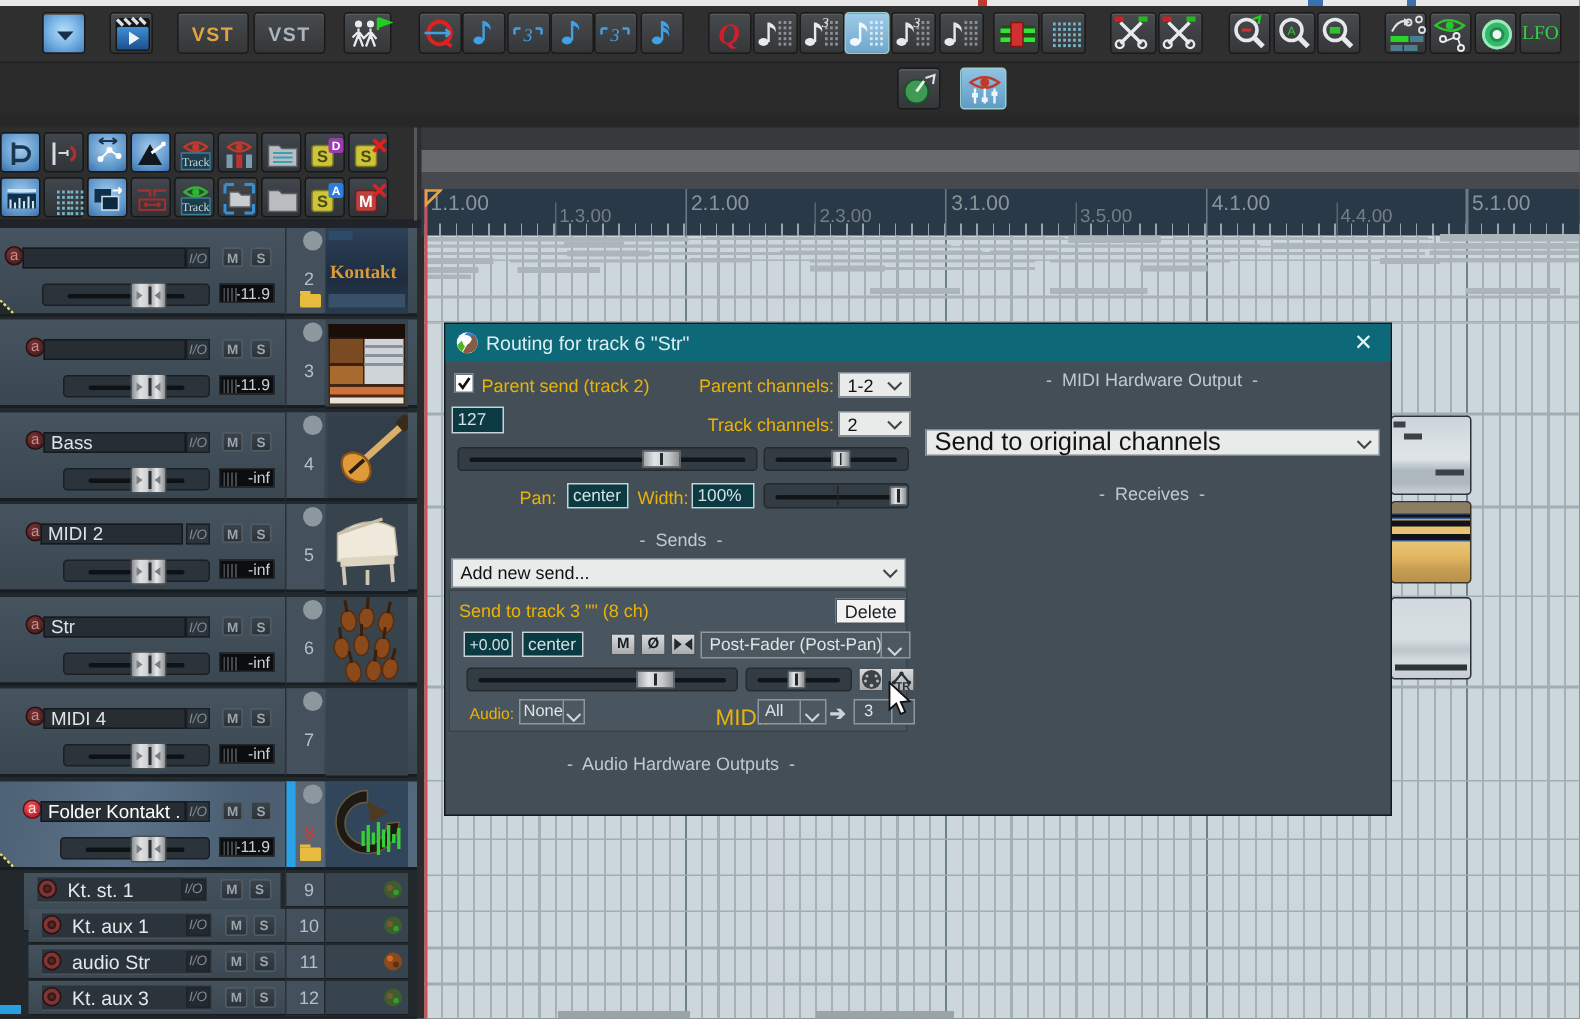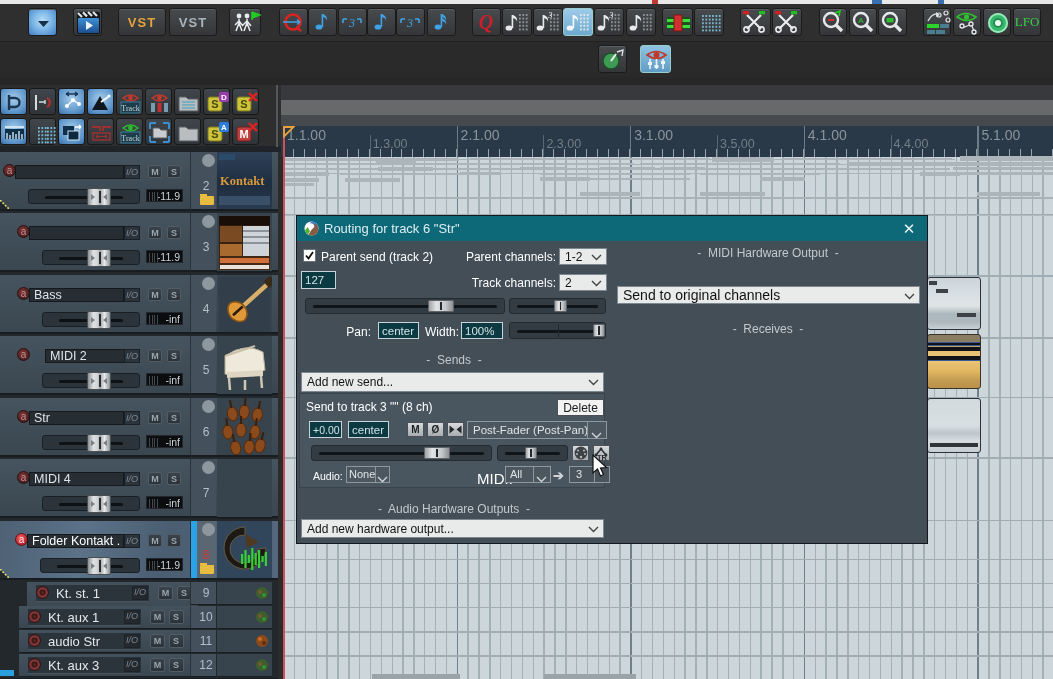--- a/index.html
+++ b/index.html
@@ -8,21 +8,21 @@
  background:linear-gradient(#484b4e,#343638);box-shadow:inset 0 1px 0 #5a5d60;}
 .bluebtn{background:radial-gradient(circle at 50% 45%,#b8ddf5 0%,#7fb9e8 45%,#3f7cc4 100%);}
 .combo{position:absolute;background:#e9eaea;border:1px solid #7f8890;color:#121212;
  font-size:12px;display:flex;align-items:center;padding-left:5px;white-space:nowrap}
 .chev{position:absolute;right:4px;top:50%;transform:translateY(-50%)}
 .tealf{position:absolute;background:#0c3a42;border:1px solid #c9d3d7;color:#d2e2e6;
  font-size:11.5px;display:flex;align-items:center;padding-left:3px;white-space:nowrap;overflow:hidden}
 .slider{position:absolute;background:#333c43;border:1px solid #232a30;border-radius:3px}
 .sline{position:absolute;left:7px;right:7px;top:50%;margin-top:-1px;height:3px;background:#101519;border-radius:2px}
 .sthumb{position:absolute;top:1px;bottom:1px;background:linear-gradient(90deg,#9fa3a6,#e2e4e6 30%,#c4c7c9 70%,#8c9093);border:1px solid #5f656a;border-radius:1px}
-.dlabel{position:absolute;color:#ffffff;font-size:12px;white-space:nowrap}
+.dlabel{position:absolute;color:#eab308;font-size:12px;white-space:nowrap}
 .shead{position:absolute;color:#c2c9ce;font-size:12px;white-space:nowrap;text-align:center}
 .ms{position:absolute;width:14px;height:13px;background:linear-gradient(#3a434b,#2b3238);
  border:1px solid #525c64;border-radius:2px;color:#9aa5ad;font-size:9px;font-weight:bold;
  text-align:center;line-height:12px}
 .gbtn{position:absolute;background:linear-gradient(#d8dadc,#a8acaf);border:1px solid #4a5055;
  color:#1a1d20;font-size:10px;font-weight:bold;display:flex;align-items:center;justify-content:center}
 .tname{position:absolute;background:#262d33;border:1px solid #14191d;color:#dde4e9;
  font-size:13px;display:flex;align-items:center;padding-left:4px;white-space:nowrap}
 .vol{position:absolute;background:#0b0d0f;border:1px solid #20262b;color:#ccd1d5;
  font-size:11px;text-align:right;white-space:nowrap;overflow:hidden}
@@ -687,21 +687,21 @@
       </div>
     </div>
 <div class="vol" style="left:146px;top:37px;width:37px;height:13px;line-height:12px;padding-right:2px;font-size:10.5px"><span style="position:absolute;left:2px;top:1.5px;width:10px;height:10px;background:repeating-linear-gradient(90deg,#43484d 0 1px,transparent 1px 2.6px)"></span>-inf</div>
 </div>
 <div class="abs" style="left:190px;top:275px;width:26px;height:59px;background:#44515c;border-bottom:2px solid #181d22;border-left:1px solid #2a3139">
 <div class="abs" style="left:11px;top:2px;width:13px;height:13px;border-radius:50%;background:#8d979e"></div>
 <div class="num" style="left:6px;top:27px;width:18px;color:#b4bfc7">4</div>
 </div>
 <div class="abs" style="left:0;top:336px;width:278px;height:59px;background:linear-gradient(#46545f,#3a4751);border-bottom:2px solid #181d22">
 <div class="abs" style="left:17px;top:12px;width:13px;height:13px;border-radius:50%;background:radial-gradient(circle at 40% 35%,#7d3333,#4e2020 72%);border:1px solid #291010;color:#bf9292;font-size:10px;text-align:center;line-height:12px">a</div>
-<div class="tname" style="left:45px;top:13px;width:95px;height:14px;font-size:12.5px;">MIDI 2</div>
+<div class="tname" style="left:27px;top:13px;width:95px;height:14px;font-size:12.5px;">MIDI 2</div>
 <div class="abs" style="left:124px;top:13px;width:16px;height:14px;background:#2c343b;border:1px solid #1a2026"></div>
 <div class="abs" style="left:124px;top:13.5px;width:16px;height:13px;color:#7f8a92;font-size:9px;line-height:13px;text-align:center;font-style:italic">I/O</div>
 <div class="ms" style="left:148px;top:13px">M</div>
 <div class="ms" style="left:167px;top:13px">S</div>
 <div class="abs" style="left:42px;top:37px;width:98px;height:15px;background:#2b333b;border:1px solid #191f24;border-radius:3px">
       <div class="abs" style="left:16px;right:16px;top:6px;height:3px;background:#0e1215;border-radius:2px"></div>
       <div class="abs" style="left:44px;top:-2px;width:24px;height:18px;background:linear-gradient(90deg,#8e9294,#dfe1e3 25%,#cfd1d3 45%,#9ea2a5 55%,#e8eaec 75%,#8e9294);border:1px solid #4a4f54;border-radius:2px">
         <div class="abs" style="left:11px;top:2px;width:1.6px;height:12px;background:#2a2e33"></div>
         <div class="abs" style="left:3px;top:5px;width:0;height:0;border-top:3px solid transparent;border-bottom:3px solid transparent;border-left:4px solid #7a7f84"></div>
         <div class="abs" style="right:3px;top:5px;width:0;height:0;border-top:3px solid transparent;border-bottom:3px solid transparent;border-right:4px solid #7a7f84"></div>
@@ -874,21 +874,21 @@
         <rect x="23.4" y="27" width="2.2" height="18" fill="#35d035"></rect>
         <rect x="26.8" y="32" width="2.2" height="8" fill="#35d035"></rect>
         <rect x="30.2" y="25" width="2.2" height="22" fill="#35d035"></rect>
         <rect x="33.6" y="30" width="2.2" height="12" fill="#35d035"></rect>
         <rect x="37.0" y="27" width="2.2" height="18" fill="#35d035"></rect>
         <rect x="40.4" y="33" width="2.2" height="6" fill="#35d035"></rect>
         <rect x="43.8" y="29" width="2.2" height="14" fill="#35d035"></rect>
       </svg>
     </div>
   </div>
-<div class="abs" style="left:27px;top:582px;width:171px;height:39px;background:linear-gradient(#44525d,#3a4751);border-bottom:1.5px solid #181d22">
+<div class="abs" style="left:16px;top:582px;width:171px;height:39px;background:linear-gradient(#44525d,#3a4751);border-bottom:1.5px solid #181d22">
 <div class="abs" style="left:8.5px;top:2.5px;width:113px;height:17.5px;background:#2b333b;border-bottom:1px solid #4a545e"></div>
 <div class="abs" style="left:9px;top:4px;width:13px;height:13px;border-radius:50%;background:#5e2424;border:1px solid #2e1212;box-shadow:inset 0 0 0 2.5px #7d3535, inset 0 0 0 4px #3a1818"></div>
 <div class="abs" style="left:29px;top:3.5px;color:#e2e8ec;font-size:13px">Kt. st. 1</div>
 <div class="abs" style="left:105px;top:3.5px;width:16px;height:14px;background:#23292f;border:1px solid #1d242a"></div>
 <div class="abs" style="left:105px;top:4px;width:16px;height:13px;color:#7f8a92;font-size:9px;line-height:13px;text-align:center;font-style:italic">I/O</div>
 <div class="ms" style="left:131px;top:3.5px;width:15px;height:14px;line-height:13px">M</div>
 <div class="ms" style="left:149.5px;top:3.5px;width:15px;height:14px;line-height:13px">S</div>
 </div>
 <div class="abs" style="left:190px;top:582px;width:26px;height:22.5px;background:#44515c;border-bottom:1.5px solid #181d22;border-left:1px solid #2a3139">
     <div class="num" style="left:6px;top:4px;width:18px">9</div>
@@ -1074,23 +1074,20 @@
             <path d="M1 1 l4.5 4.5 L10 1" fill="none" stroke="#cfd6da" stroke-width="1.4"></path>
           </svg></span></div>
 <div class="dlabel" style="left:177px;top:76px;font-size:15px">MIDI:</div>
 <div class="abs" style="left:205px;top:72px;width:46px;height:17px;background:#4c575f;border:1px solid #8d979f;color:#dfe4e7;font-size:11px;line-height:15px;padding-left:4px">All<span class="abs" style="right:0;top:0;width:17px;height:100%;border-left:1px solid #8d979f"></span><span class="abs" style="right:3px;top:5px"><svg width="11" height="7" viewBox="0 0 11 7">
             <path d="M1 1 l4.5 4.5 L10 1" fill="none" stroke="#cfd6da" stroke-width="1.4"></path>
           </svg></span></div>
 <div class="abs" style="left:253px;top:74px;color:#ced3d7;font-size:13px;font-weight:bold">➔</div>
 <div class="abs" style="left:269px;top:72px;width:41px;height:17px;background:#49545d;border:1px solid #8d979f;color:#dfe4e7;font-size:11px;line-height:15px;padding-left:6px">3<span class="abs" style="right:14px;top:0;width:1px;height:100%;background:#8d979f"></span></div>
 </div>
 <div class="shead" style="left:57px;top:286px;width:200px">-&nbsp; Audio Hardware Outputs &nbsp;-</div>
-<div class="combo" style="left:4px;top:303px;width:303px;height:19px;font-size:12px">Add new hardware output...<span class="chev"><svg width="11" height="7" viewBox="0 0 11 7">
-          <path d="M1 1 l4.5 4.5 L10 1" fill="none" stroke="#444" stroke-width="1.4"></path>
-        </svg></span></div>
 <div class="shead" style="left:371px;top:30px;width:200px">-&nbsp; MIDI Hardware Output &nbsp;-</div>
-<div class="combo" style="left:320px;top:70px;width:303px;height:18px;font-size:14px">Send to original channels<span class="chev"><svg width="11" height="7" viewBox="0 0 11 7">
+<div class="combo" style="left:320px;top:70px;width:303px;height:18px;font-size:17px">Send to original channels<span class="chev"><svg width="11" height="7" viewBox="0 0 11 7">
           <path d="M1 1 l4.5 4.5 L10 1" fill="none" stroke="#444" stroke-width="1.4"></path>
         </svg></span></div>
 <div class="shead" style="left:371px;top:106px;width:200px">-&nbsp; Receives &nbsp;-</div>
 <div class="abs" style="left:294px;top:238px"><svg width="18" height="26" viewBox="0 0 18 26">
         <path d="M2 1 L2 19 L6.5 15 L9.5 22 L12.5 20.5 L9.5 14 L15.5 13.5 z" fill="#fff" stroke="#111" stroke-width="1.2"></path>
       </svg></div>
 </div>
 </body></html>

